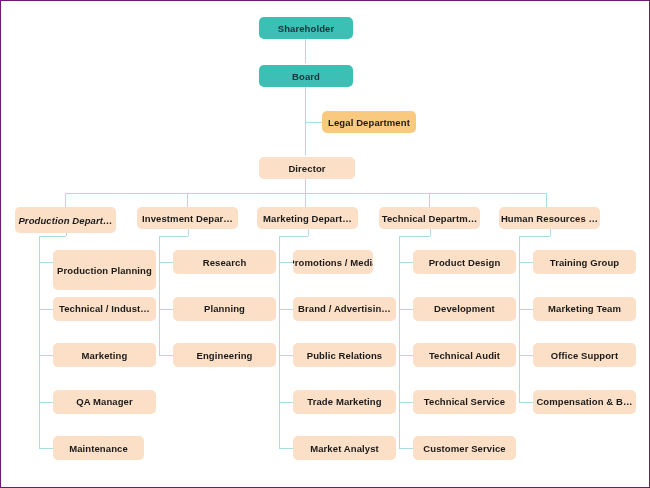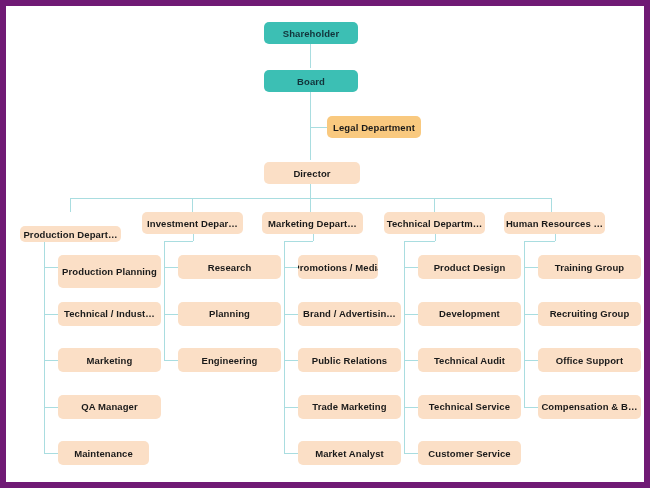--- a/index.html
+++ b/index.html
@@ -5,21 +5,21 @@
   html, body {
     margin: 0;
     padding: 0;
     background: #ffffff;
   }
   #canvas {
     position: relative;
     width: 650px;
     height: 488px;
     background: #ffffff;
-    border: 6px solid #701a75;
+    border: 1px solid #701a75;
     box-sizing: border-box;
     overflow: hidden;
     font-family: "Liberation Sans", sans-serif;
   }
   .node {
     position: absolute;
     box-sizing: border-box;
     border-radius: 5px;
     display: flex;
     align-items: center;
@@ -115,22 +115,22 @@
 
   <div class="node teal" style="left:258px; top:16px; width:94px; height:22px;">Shareholder</div>
 
   <div class="node teal" style="left:258px; top:64px; width:94px; height:22px;text-align:right;">Board</div>
 
   <div class="node orange" style="left:321px; top:110px; width:94px; height:22px;">Legal Department</div>
 
   <div class="node peach" style="left:258px; top:156px; width:96px; height:22px;">Director</div>
 
   <div id="tree">
-      <div class="node peach" style="left: 14px; top: 220px; width: 101px; height: 16px;">Production Depart…</div>
-      <div class="node peach" style="left: 52px; top: 249px; width: 103px; height: 33px;">Production Planning</div>
+      <div class="node peach" style="left: 14px; top: 206px; width: 101px; height: 26px; font-style: italic;">Production Depart…</div>
+      <div class="node peach" style="left: 52px; top: 249px; width: 103px; height: 40px;">Production Planning</div>
       <div class="node peach" style="left: 52px; top: 295.5px; width: 103px; height: 24px;">Technical / Indust…</div>
       <div class="node peach" style="left: 52px; top: 342px; width: 103px; height: 24px;">Marketing</div>
       <div class="node peach" style="left: 52px; top: 388.5px; width: 103px; height: 24px;">QA Manager</div>
       <div class="node peach" style="left: 52px; top: 435px; width: 91px; height: 24px;">Maintenance</div>
       <div class="node peach" style="left: 136px; top: 206px; width: 101px; height: 22px;">Investment Depar…</div>
       <div class="node peach" style="left: 172px; top: 249px; width: 103px; height: 24px;">Research</div>
       <div class="node peach" style="left: 172px; top: 295.5px; width: 103px; height: 24px;">Planning</div>
       <div class="node peach" style="left: 172px; top: 342px; width: 103px; height: 24px;">Engineering</div>
       <div class="node peach" style="left: 256px; top: 206px; width: 101px; height: 22px;">Marketing Depart…</div>
       <div class="node peach" style="left: 292px; top: 249px; width: 80px; height: 24px;">Promotions / Media</div>
@@ -139,18 +139,18 @@
       <div class="node peach" style="left: 292px; top: 388.5px; width: 103px; height: 24px;">Trade Marketing</div>
       <div class="node peach" style="left: 292px; top: 435px; width: 103px; height: 24px;">Market Analyst</div>
       <div class="node peach" style="left: 378px; top: 206px; width: 101px; height: 22px;">Technical Departm…</div>
       <div class="node peach" style="left: 412px; top: 249px; width: 103px; height: 24px;">Product Design</div>
       <div class="node peach" style="left: 412px; top: 295.5px; width: 103px; height: 24px;">Development</div>
       <div class="node peach" style="left: 412px; top: 342px; width: 103px; height: 24px;">Technical Audit</div>
       <div class="node peach" style="left: 412px; top: 388.5px; width: 103px; height: 24px;">Technical Service</div>
       <div class="node peach" style="left: 412px; top: 435px; width: 103px; height: 24px;">Customer Service</div>
       <div class="node peach" style="left: 498px; top: 206px; width: 101px; height: 22px;">Human Resources …</div>
       <div class="node peach" style="left: 532px; top: 249px; width: 103px; height: 24px;">Training Group</div>
-      <div class="node peach" style="left: 532px; top: 295.5px; width: 103px; height: 24px;">Recruiting Group</div>
+      <div class="node peach" style="left: 532px; top: 295.5px; width: 103px; height: 24px;">Marketing Team</div>
       <div class="node peach" style="left: 532px; top: 342px; width: 103px; height: 24px;">Office Support</div>
       <div class="node peach" style="left: 532px; top: 388.5px; width: 103px; height: 24px;">Compensation &amp; B…</div>
     </div>
 
 </div>
 
 </body></html>

